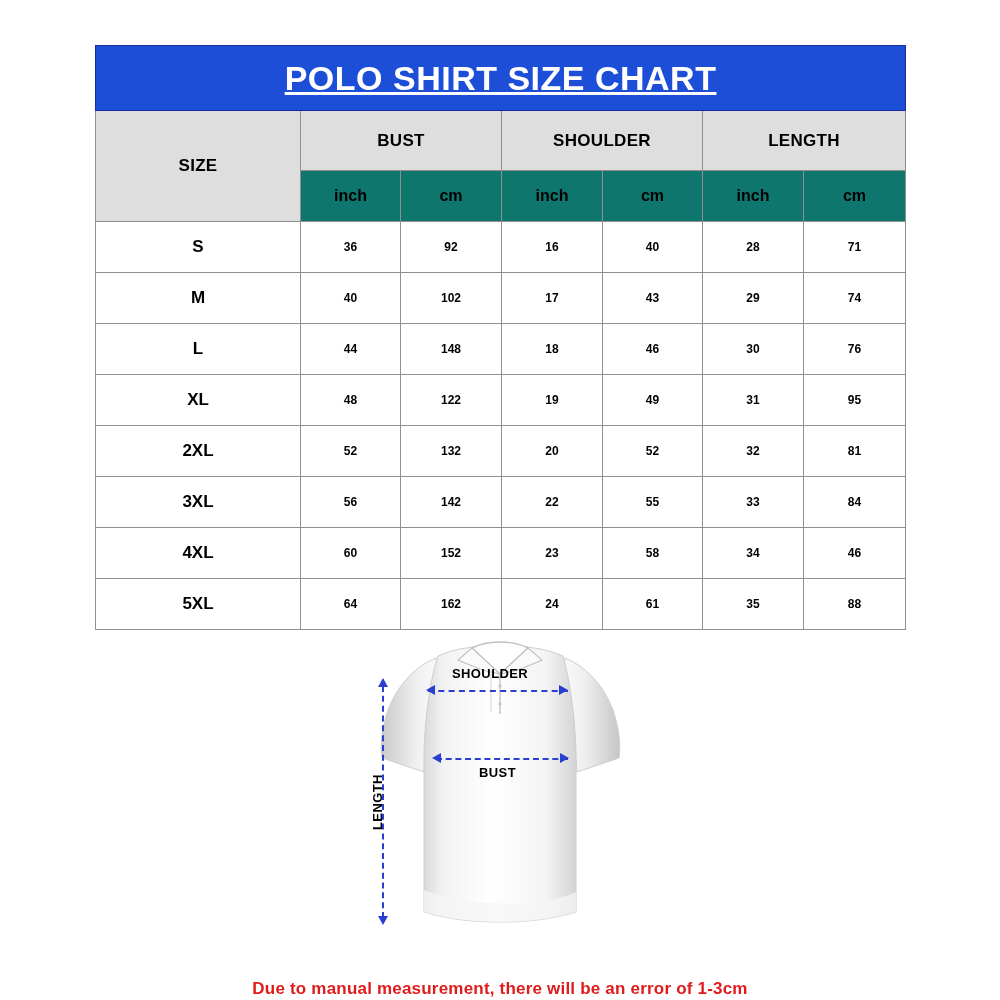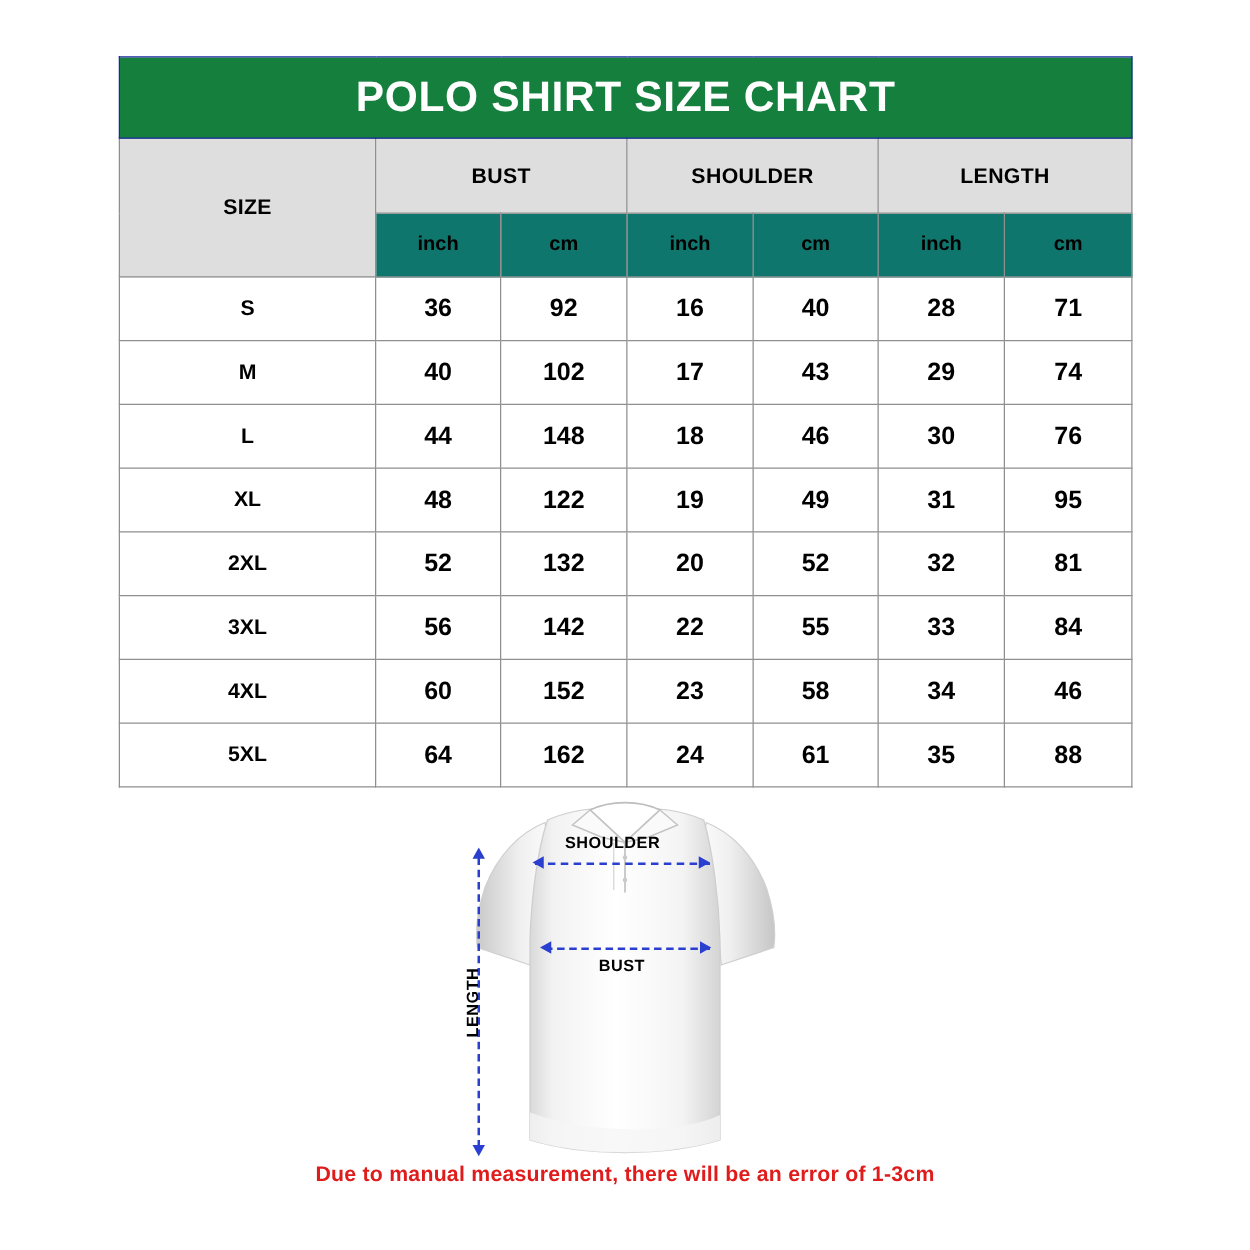--- a/index.html
+++ b/index.html
@@ -38,27 +38,28 @@
 
   table.size-chart td,
   table.size-chart th {
     border: 1px solid #8f8f8f;
     text-align: center;
     vertical-align: middle;
     font-weight: bold;
   }
 
   .title-cell {
-    background: #15803d;
+    background: #1d4ed8;
     color: #ffffff;
     font-size: 34px;
     letter-spacing: 0.5px;
     height: 62px;
     border: 1px solid #1b2a9e !important;
     font-weight: bold;
+    text-decoration: underline;
   }
 
   .head-cell {
     background: #dedede;
     font-size: 17px;
     height: 57px;
     letter-spacing: 0.3px;
   }
 
   .unit-cell {
@@ -68,21 +69,21 @@
     background: #0f766e;
   }
 
   .size-cell {
     font-size: 17px;
     height: 48px;
     font-weight: bold;
   }
 
   .val-cell {
-    font-size: 20px;
+    font-size: 12px;
     height: 48px;
     font-weight: normal;
     margin-left: 48px;
   }
 
   
   .illustration {
     position: absolute;
     left: 0;
     top: 630px;
@@ -144,21 +145,21 @@
     white-space: nowrap;
   }
   .label-length {
     transform: rotate(-90deg);
     transform-origin: left top;
   }
 
   .note {
     position: absolute;
     left: 0;
-    top: 930px;
+    top: 979px;
     width: 1000px;
     text-align: center;
     color: #e01b1b;
     font-size: 17px;
     font-weight: bold;
     letter-spacing: 0.2px;
   }
 </style>
 </head>
 <body>

